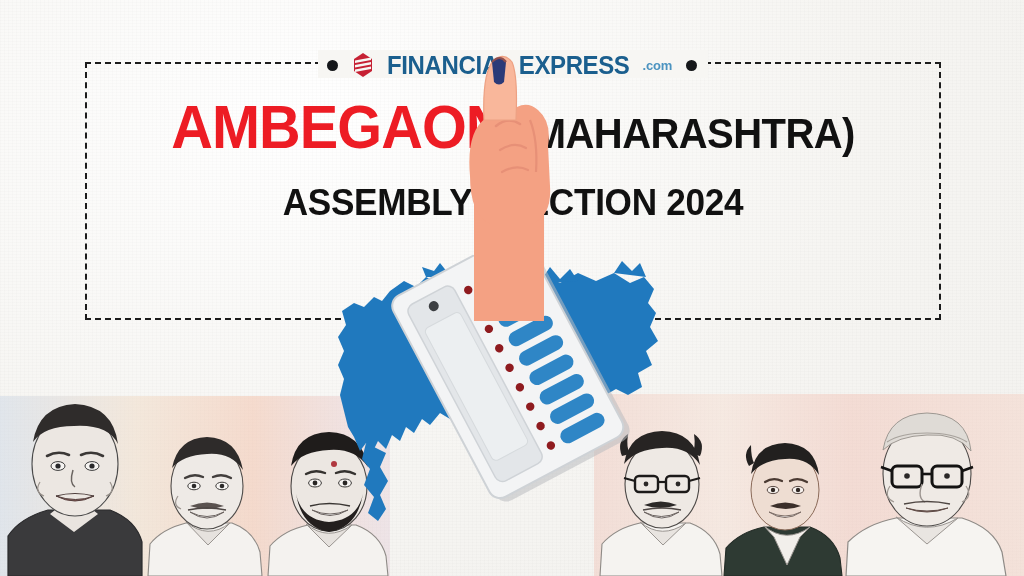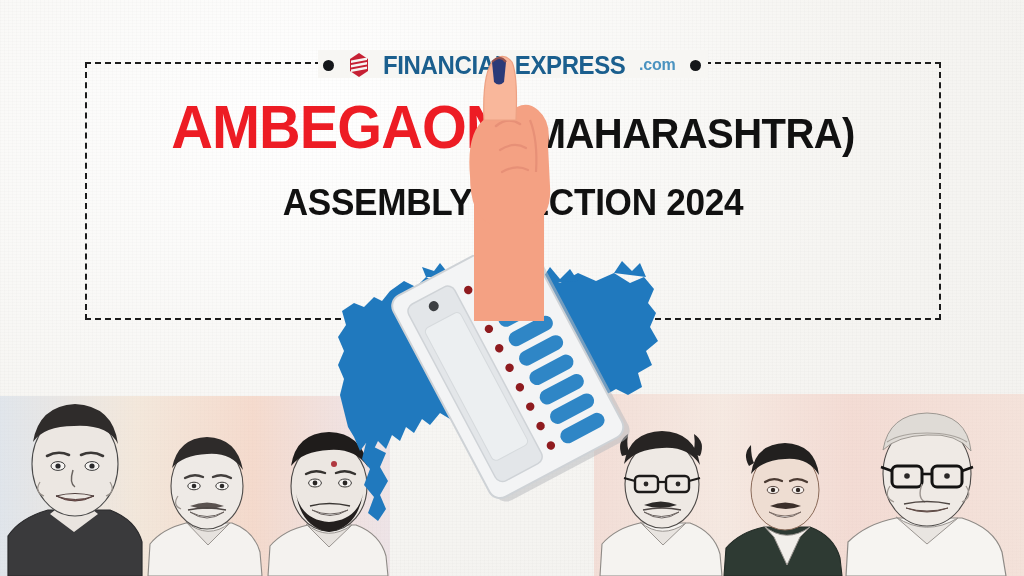--- a/index.html
+++ b/index.html
@@ -48,21 +48,21 @@
   .bullet-dot{ width:11px; height:11px; border-radius:50%; background:#15171a; flex:none; }
   #brand-logo{ display:flex; align-items:center; gap:8px; }
   #logo-mark{ width:22px; height:24px; flex:none; }
   #brand-wordmark{
     font-family:"Liberation Sans", sans-serif;
     font-size:25px; font-weight:bold; letter-spacing:-0.4px;
     color:#1b5f8e; white-space:nowrap;
     transform:scaleX(.96);
   }
   #brand-tld{
-    font-size:16px; font-weight:bold; color:#4b93c0; letter-spacing:-0.2px;
+    font-size:13px; font-weight:bold; color:#4b93c0; letter-spacing:-0.2px;
   }
 
   
   #headline-block{
     position:absolute; left:85px; top:96px; width:856px;
     text-align:center; z-index:6;
   }
   #title-row{
     display:flex; align-items:baseline; justify-content:center; gap:14px;
     white-space:nowrap;

